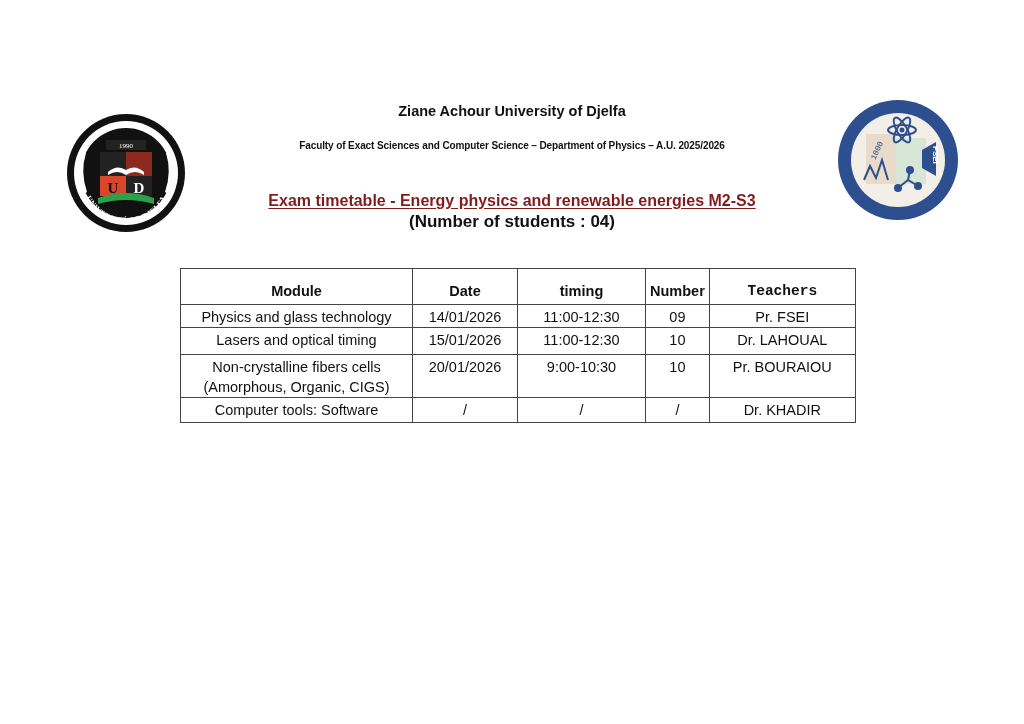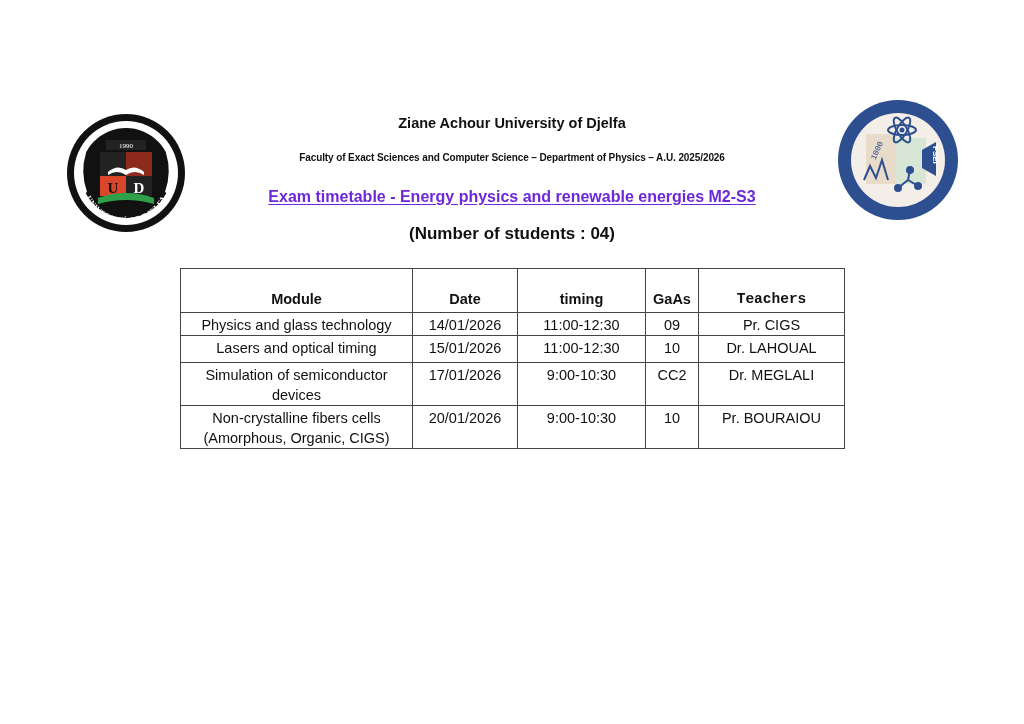--- a/index.html
+++ b/index.html
@@ -1,28 +1,28 @@
 <!DOCTYPE html>
 <html><head>
 <meta charset="utf-8">
 <style>
   html, body { margin:0; padding:0; }
   body { width:1024px; height:724px; background:#ffffff; position:relative; overflow:hidden;
          font-family: "Liberation Sans", "DejaVu Sans", sans-serif; color:#111; }
-  .hdr { position:absolute; left:0; width:1024px; text-align:center; font-weight:bold; white-space:nowrap;margin-top:12px; }
+  .hdr { position:absolute; left:0; width:1024px; text-align:center; font-weight:bold; white-space:nowrap; }
   #uni { top:103px; font-size:14.5px; }
   #fac { top:140px; font-size:10px; letter-spacing:-0.1px; }
-  #title { top:176px; font-size:16px; color:#6d28d9; text-decoration:underline; text-underline-offset:2px; }
+  #title { top:192px; font-size:16px; color:#7f1d1d; text-decoration:underline; text-underline-offset:2px; }
   #students { top:212px; font-size:17px; }
   .logo { position:absolute; }
   #logo-left { left:62px; top:112px; width:128px; height:122px; }
   #logo-right { left:836px; top:98px; width:124px; height:124px; }
   table { position:absolute; left:180px; top:268px; border-collapse:collapse; font-size:14.5px; }
   td, th { border:1.5px solid #444; text-align:center; vertical-align:top; padding:2px 4px 0 4px; line-height:20px; }
-  th { font-weight:bold; height:27px; vertical-align:middle; padding-top:16px; }
+  th { font-weight:bold; height:27px; vertical-align:middle; padding-top:8px; }
   .c0 { width:223px; } .c1 { width:96px; } .c2 { width:119px; } .c3 { width:44px; } .c4 { width:137px;font-family:Liberation Mono, monospace; }
 </style>
 </head>
 <body>
 
 <div class="logo" id="logo-left">
   <svg width="128" height="122" viewBox="0 0 128 122">
     <circle cx="64" cy="61" r="59" fill="#111"></circle>
     <circle cx="64" cy="61" r="52" fill="#fff"></circle>
     <circle cx="64" cy="61" r="45" fill="#111"></circle>
@@ -74,47 +74,47 @@
 <div class="hdr" id="fac">Faculty of Exact Sciences and Computer Science – Department of Physics – A.U. 2025/2026</div>
 <div class="hdr" id="title">Exam timetable - Energy physics and renewable energies M2-S3</div>
 <div class="hdr" id="students">(Number of students : 04)</div>
 
 <table>
   <thead>
     <tr>
       <th class="c0">Module</th>
       <th class="c1">Date</th>
       <th class="c2">timing</th>
-      <th class="c3">GaAs</th>
+      <th class="c3">Number</th>
       <th class="c4">Teachers</th>
     </tr>
   </thead>
   <tbody>
     <tr style="height:21px">
       <td>Physics and glass technology</td>
       <td>14/01/2026</td>
       <td>11:00-12:30</td>
       <td>09</td>
-      <td>Pr. CIGS</td>
+      <td>Pr. FSEI</td>
     </tr>
     <tr style="height:27px">
       <td>Lasers and optical timing</td>
       <td>15/01/2026</td>
       <td>11:00-12:30</td>
       <td>10</td>
       <td>Dr. LAHOUAL</td>
     </tr>
-    <tr style="height:42px">
-      <td>Simulation of semiconductor devices</td>
-      <td>17/01/2026</td>
-      <td>9:00-10:30</td>
-      <td>CC2</td>
-      <td>Dr. MEGLALI</td>
-    </tr>
     <tr style="height:43px">
       <td>Non-crystalline fibers cells (Amorphous, Organic, CIGS)</td>
       <td>20/01/2026</td>
       <td>9:00-10:30</td>
       <td>10</td>
       <td>Pr. BOURAIOU</td>
     </tr>
+    <tr style="height:25px">
+      <td>Computer tools: Software</td>
+      <td>/</td>
+      <td>/</td>
+      <td>/</td>
+      <td>Dr. KHADIR</td>
+    </tr>
   </tbody>
 </table>
 
 </body></html>

